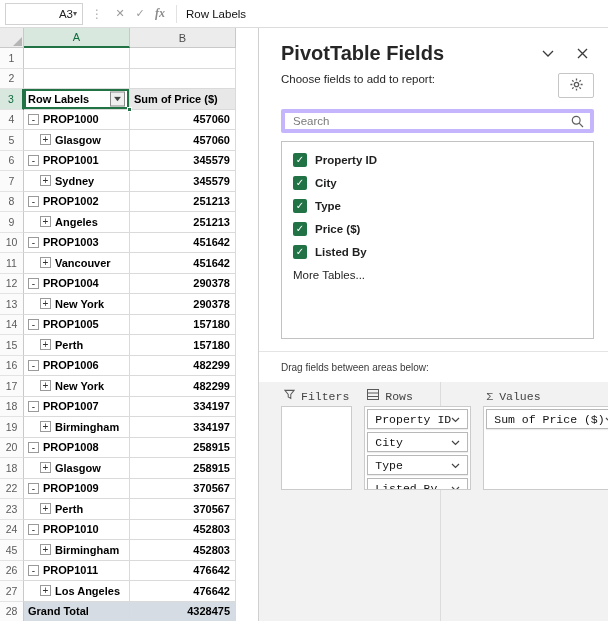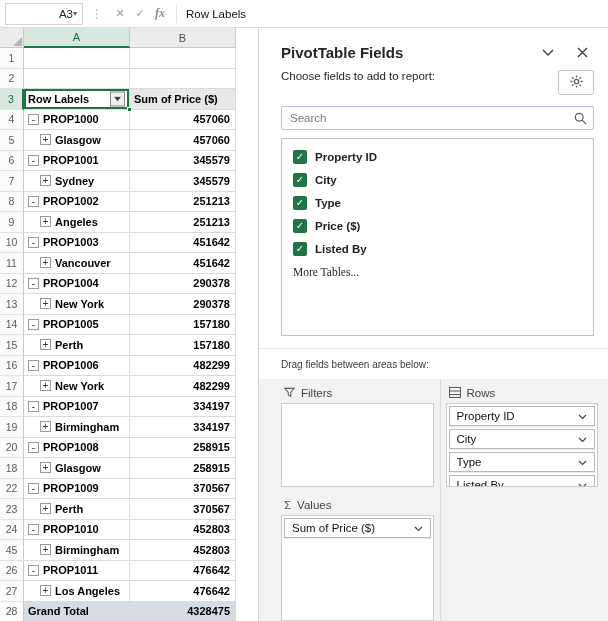--- a/index.html
+++ b/index.html
@@ -50,38 +50,38 @@
   .expander{width:11px;height:11px;flex:none;border:1px solid #9a9a9a;background:#fff;font-size:10px;line-height:9px;text-align:center;color:#333;margin-right:4px;font-weight:normal;}
   .cell-text{overflow:hidden;}
 
   .selected-cell{position:relative;background:#fff !important;box-shadow:inset 0 0 0 2px var(--accent,#217346);overflow:visible;z-index:5;}
   .fill-handle{position:absolute;right:-3px;bottom:-3px;width:5px;height:5px;background:var(--accent,#217346);border:1px solid #fff;}
   .filter-btn{position:absolute;right:4px;top:50%;transform:translateY(-50%);width:15px;height:15px;border:1px solid #8b8b8b;background:#efefef;display:flex;align-items:center;justify-content:center;}
 
   
   .pane{flex:1;min-width:0;border-left:1px solid #d0d0d0;background:#fff;display:flex;flex-direction:column;}
   .pane-header{display:flex;align-items:center;padding:14px 16px 6px 22px;flex:none;}
-  .pane-title{flex:1;font-size:15px;font-weight:bold;color:#262626;}
+  .pane-title{flex:1;font-size:20px;font-weight:bold;color:#262626;}
   .icon-btn{width:20px;height:20px;display:flex;align-items:center;justify-content:center;margin-left:14px;}
   .choose-row{display:flex;align-items:flex-start;justify-content:space-between;padding:2px 14px 2px 22px;flex:none;gap:39px;}
   .choose-label{font-size:11.5px;color:#262626;}
   .gear-btn{width:36px;height:25px;border:1px solid #c6c6c6;border-radius:2px;background:#fff;display:flex;align-items:center;justify-content:center;}
-  .search-box{margin:9px 14px 8px 22px;height:24px;border:1px solid #c4b5fd;border-radius:2px;display:flex;align-items:center;background:#fff;flex:none;}
+  .search-box{margin:9px 14px 8px 22px;height:24px;border:4px solid #c4b5fd;border-radius:2px;display:flex;align-items:center;background:#fff;flex:none;}
   .search-input{flex:1;min-width:0;border:none;outline:none;padding:0 8px;font-size:11.5px;color:#333;background:transparent;font-family:inherit;}
   .search-input::placeholder{color:#7a7a7a;}
   .search-icon{width:26px;flex:none;display:flex;align-items:center;justify-content:center;}
   .field-list{margin:0 14px 0 22px;height:198px;border:1px solid #c2c2c2;padding:6px 0;flex:none;overflow:hidden;background:#fff;}
   .field-item{height:23px;display:flex;align-items:center;gap:8px;padding:0 11px;}
   .checkbox{width:14px;height:14px;flex:none;background:var(--accent,#217346);border-radius:2px;color:#fff;font-size:10px;line-height:14px;text-align:center;}
   .field-label{font-weight:bold;color:#1f1f1f;font-size:11.5px;}
-  .more-tables{padding:6px 11px 0;font-size:11.5px;color:#1f1f1f;font-family:Liberation Serif, serif;}
+  .more-tables{padding:6px 11px 0;font-size:11.5px;color:#1f1f1f;}
   .pane-sep{border-top:1px solid #e4e4e4;margin-top:12px;flex:none;}
   .drag-label{padding:10px 14px 9px 22px;font-size:10px;color:#3a3a3a;flex:none;}
 
-  .areas{flex:1;min-height:0;display:grid;grid-template-columns:1fr 1fr;grid-template-rows:104px 1fr;column-gap:12px;row-gap:8px;padding:4px 10px 0 22px;background:#f2f2f2;position:relative;}
+  .areas{flex:1;min-height:0;display:grid;grid-template-columns:1fr 1fr 1fr 1fr;grid-template-rows:104px 1fr;column-gap:12px;row-gap:8px;padding:4px 10px 0 22px;background:#f2f2f2;position:relative;font-family:Liberation Mono, monospace;}
   .areas::before{content:"";position:absolute;left:181px;top:0;bottom:0;width:1px;background:#dcdcdc;}
   .area{display:flex;flex-direction:column;min-height:0;position:relative;z-index:1;}
   .area-head{height:20px;flex:none;display:flex;align-items:center;gap:6px;padding:0 3px;color:#444;font-size:11.5px;}
   .sigma{font-size:11.5px;color:#555;}
   .area-box{flex:1;min-height:0;background:#fff;border:1px solid #cbcbcb;padding:2px;overflow:hidden;}
   .chip{height:20px;border:1px solid #b8b8b8;background:#fff;display:flex;align-items:center;justify-content:space-between;padding:0 7px;font-size:11.5px;color:#111;margin-bottom:3px;box-shadow:0 1px 1px rgba(0,0,0,0.07);}
   .chip-label{overflow:hidden;white-space:nowrap;}
 </style>
 </head>
 <body>

